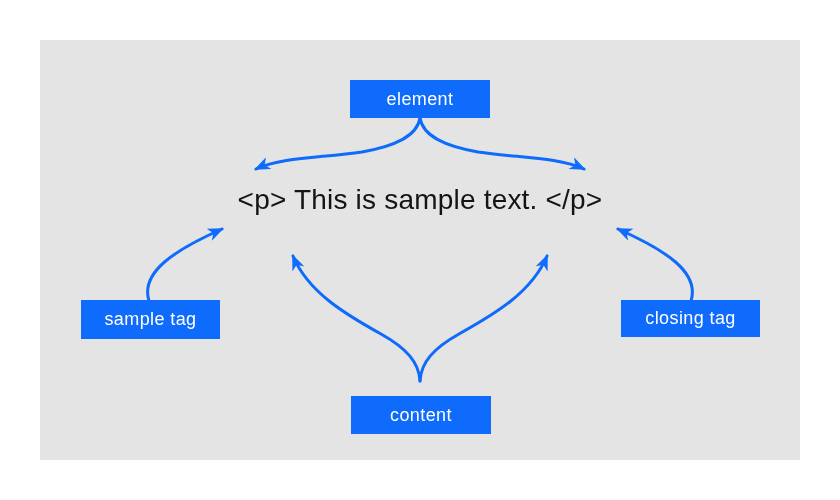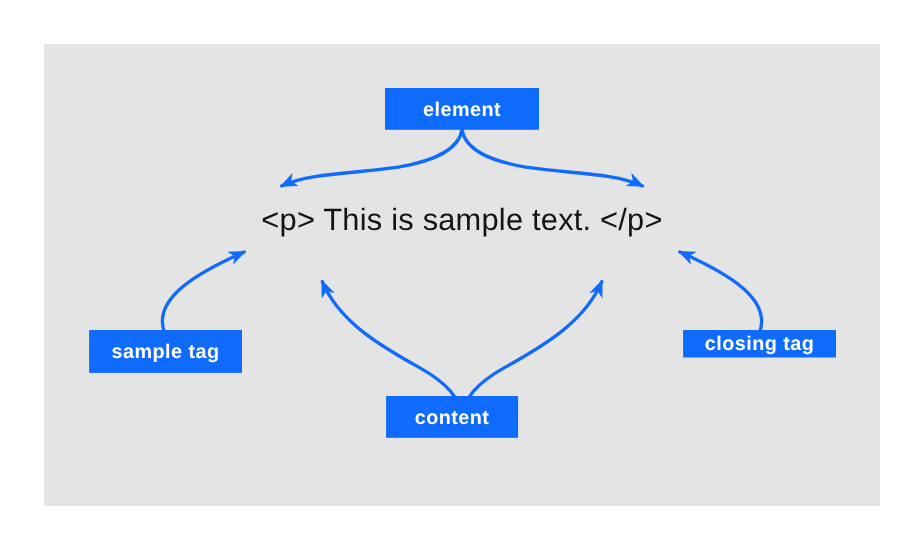--- a/index.html
+++ b/index.html
@@ -30,31 +30,31 @@
     stroke:var(--accent);
     stroke-width:3;
     stroke-linecap:round;
   }
   .arrow-head{fill:var(--accent);}
   .tagbox{
     position:absolute;
     background:var(--accent);
     color:var(--label);
     font-size:18px;
-    font-weight:700;
+    font-weight:400;
     letter-spacing:0.4px;
     display:flex;
     align-items:center;
     justify-content:center;
     text-align:center;
   }
   .box-element{left:350px;top:80px;width:140px;height:38px;}
   .box-opening{left:81px;top:300px;width:139px;height:39px;}
-  .box-closing{left:621px;top:300px;width:139px;height:25px;}
-  .box-content{left:351px;top:360px;width:120px;height:38px;}
+  .box-closing{left:621px;top:300px;width:139px;height:37px;}
+  .box-content{left:351px;top:396px;width:140px;height:38px;}
   .code-line{
     position:absolute;
     left:0;top:184px;width:840px;
     text-align:center;
     color:var(--ink);
     font-size:28px;
     font-weight:500;
     letter-spacing:0.2px;
     white-space:pre;
   }

